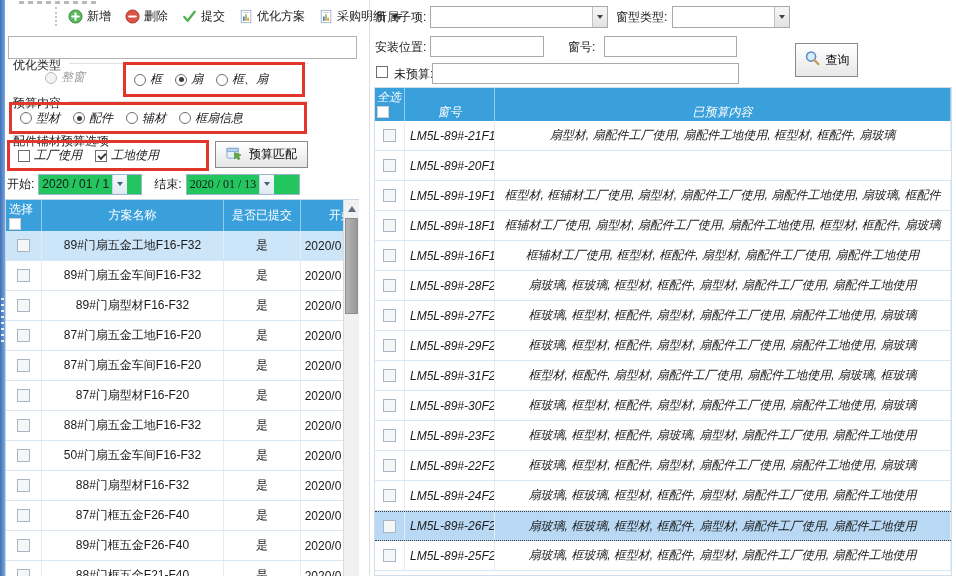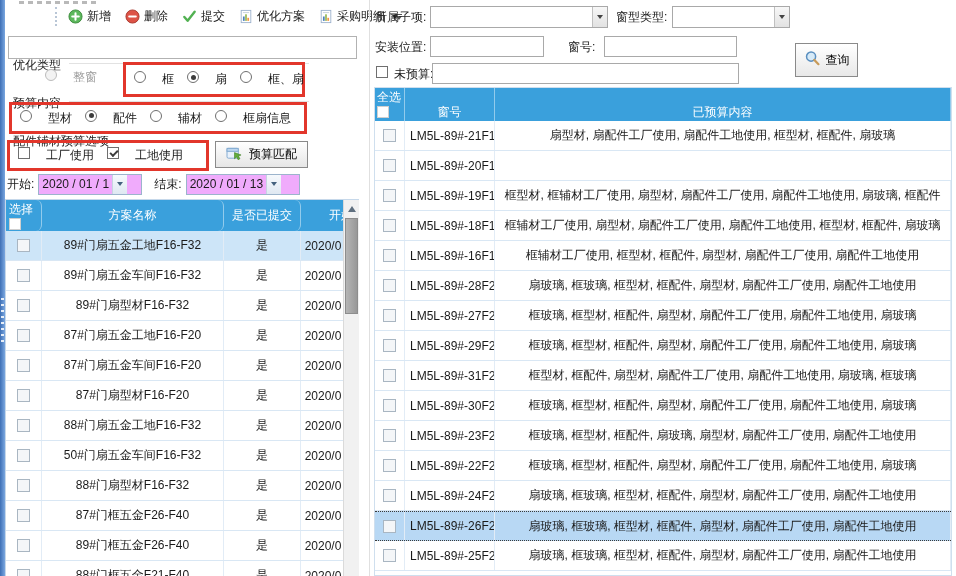--- a/index.html
+++ b/index.html
@@ -27,48 +27,48 @@
   .tb-overflow { position:absolute; right:3px; top:5px; width:15px; height:18px; display:flex; flex-direction:column; align-items:center; justify-content:center; gap:1px; }
   .tb-overflow .bar { width:7px; height:1.5px; background:#555; }
   .tb-overflow .tri { width:0; height:0; border-left:3.5px solid transparent; border-right:3.5px solid transparent; border-top:4px solid #555; }
 
   .main-input { position:absolute; left:3px; top:33px; width:349px; height:23px; border:1px solid #b2b2b2; background:#fff; font:inherit; padding:0 4px; }
 
   .grp-title { position:absolute; color:#1a1a1a; }
   .etch { position:absolute; height:1px; background:#e2e2e2; }
 
   .red-box { position:absolute; border:3px solid #e2362b; display:flex; align-items:center; gap:13px; padding:0 8px; background:transparent; }
-  .opt { display:inline-flex; align-items:flex-start; gap:16px; white-space:nowrap; }
+  .opt { display:inline-flex; align-items:center; gap:4px; white-space:nowrap;font-style:italic; }
   .radio { width:12px; height:12px; border-radius:50%; border:1px solid #6f6f6f; background:#fff; position:relative; flex:0 0 auto; }
   .radio.on::after { content:""; position:absolute; inset:2.5px; border-radius:50%; background:#3c3c3c; }
   .radio.disabled { border-color:#bcbcbc; background:#f3f3f3; }
   .opt-label.dis { color:#9c9c9c; }
 
   .cb { width:12px; height:12px; border:1px solid #6f6f6f; background:#fff; position:relative; flex:0 0 auto; }
   .cb.checked::after { content:""; position:absolute; left:2px; top:2px; width:6px; height:3px;
     border-left:2px solid #3c3c3c; border-bottom:2px solid #3c3c3c; transform:rotate(-45deg); }
 
   .match-btn { position:absolute; left:210px; top:138px; width:93px; height:27px;
     border:1px solid #8a8a8a; background:linear-gradient(#ffffff,#e6e6e6);
     display:flex; align-items:center; justify-content:center; gap:6px; font:inherit; }
 
   .date-row { position:absolute; left:0; top:170px; width:357px; height:22px; display:flex; align-items:center; }
   .date-label { margin-right:4px; }
-  .date-combo { display:flex; align-items:center; border:1px solid #9cb4cc; height:21px; background:#f0abfc; }
+  .date-combo { display:flex; align-items:center; border:1px solid #9cb4cc; height:21px; background:#22c55e; }
   .date-combo .val { padding:0 3px; white-space:nowrap; overflow:hidden; }
   .combo-btn { width:15px; height:100%; border-left:1px solid #c7d4e2; background:linear-gradient(#f6f9fc,#dfe8f2);
     display:flex; align-items:center; justify-content:center; flex:0 0 auto; }
   .combo-btn .tri { width:0; height:0; border-left:3.5px solid transparent; border-right:3.5px solid transparent; border-top:4px solid #44617e; }
 
   
   .plans-table { position:absolute; left:0; top:196px; width:354px; height:377px; overflow:hidden;
     border-left:1px solid #c6d8ea; border-top:1px solid #c6d8ea; background:#fff; }
   .p-grid { display:grid; grid-template-columns:36px 182px 77px 59px; }
   .plans-header { height:31px; background:#3aa0dc; color:#fff; }
-  .plans-header > div { border-right:1px solid rgba(255,255,255,.45); display:flex; align-items:center; justify-content:center; overflow:hidden;border-radius:6px; }
+  .plans-header > div { border-right:1px solid rgba(255,255,255,.45); display:flex; align-items:center; justify-content:center; overflow:hidden; }
   .plans-header .sel-cell { flex-direction:column; align-items:flex-start; justify-content:flex-start; padding:1px 0 0 3px; gap:0; }
   .hdr-cb { width:12px; height:12px; background:#fff; border:1px solid #cfcfcf; margin-top:0; }
   .plans-header .c4 span { padding-left:22px; display:block; white-space:nowrap; }
   .p-row { height:30px; border-bottom:1px solid #d9e7f4; background:#fff; }
   .p-row > div { display:flex; align-items:center; justify-content:center; border-right:1px solid #e2ecf6; overflow:hidden; white-space:nowrap; }
   .p-row.selected { background:#cde5f8; }
   .row-cb { width:13px; height:13px; border:1px solid #a9b6c2; background:#f4f6f8; }
   .p-row .start-cell { padding-right:14px; }
 
   
@@ -88,21 +88,21 @@
   .f-combo { position:absolute; height:22px; border:1px solid #a9a9a9; background:#fff; display:flex; }
   .f-combo .val { flex:1; }
   .f-combo .combo-btn { border-left:1px solid #c0c0c0; background:linear-gradient(#f7f7f7,#e2e2e2); }
   .f-combo .combo-btn .tri { border-top-color:#444; }
   .f-cb { position:absolute; width:12px; height:12px; border:1px solid #6f6f6f; background:#fff; }
   .query-btn { position:absolute; left:421px; top:43px; width:63px; height:34px;
     border:1px solid #8a8a8a; background:linear-gradient(#ffffff,#e8e8e8);
     display:flex; align-items:center; justify-content:center; gap:5px; font:inherit; }
 
   .win-table { position:absolute; left:0; top:87px; width:578px; height:489px; overflow:hidden;
-    border:1px solid #cfdfee; background:#fff; }
+    border:1px solid #cfdfee; background:#fff;font-style:italic; }
   .w-grid { display:grid; grid-template-columns:30px 90px 1fr; }
   .win-header { height:33px; background:#3aa0dc; color:#fff; }
   .win-header > div { border-right:1px solid rgba(255,255,255,.45); display:flex; align-items:flex-end; justify-content:center; overflow:hidden; }
   .win-header .sel-cell { flex-direction:column; align-items:flex-start; justify-content:flex-start; padding:1px 0 0 2px; }
   .w-row { height:30px; border-bottom:1px solid #d9e7f4; background:#fff; }
   .w-row > div { display:flex; align-items:center; border-right:1px solid #e2ecf6; overflow:hidden; white-space:nowrap; }
   .w-row .cb-cell { justify-content:center; }
   .w-row .no-cell { padding-left:5px; }
   .w-row .content-cell { justify-content:center; }
   .w-row.selected { background:#b8d8f4; border-top:1px dotted #3a3a3a; border-bottom:1px dotted #3a3a3a; }
@@ -246,21 +246,21 @@
 
   <div class="date-row">
     <span class="date-label" style="margin-left:2px;">开始:</span>
     <div class="date-combo" style="width:104px;">
       <span class="val">2020 / 01 / 1</span>
       <span class="combo-btn">
           <span class="tri"></span>
         </span>
     </div>
     <span class="date-label" style="margin-left:12px;">结束:</span>
-    <div class="date-combo" style="width:114px;">
+    <div class="date-combo" style="width:114px;font-family:Liberation Serif, serif;">
       <span class="val">2020 / 01 / 13</span>
       <span class="combo-btn">
           <span class="tri"></span>
         </span>
     </div>
   </div>
 
   <div class="plans-table">
     <div class="p-grid plans-header">
       <div class="sel-cell">

